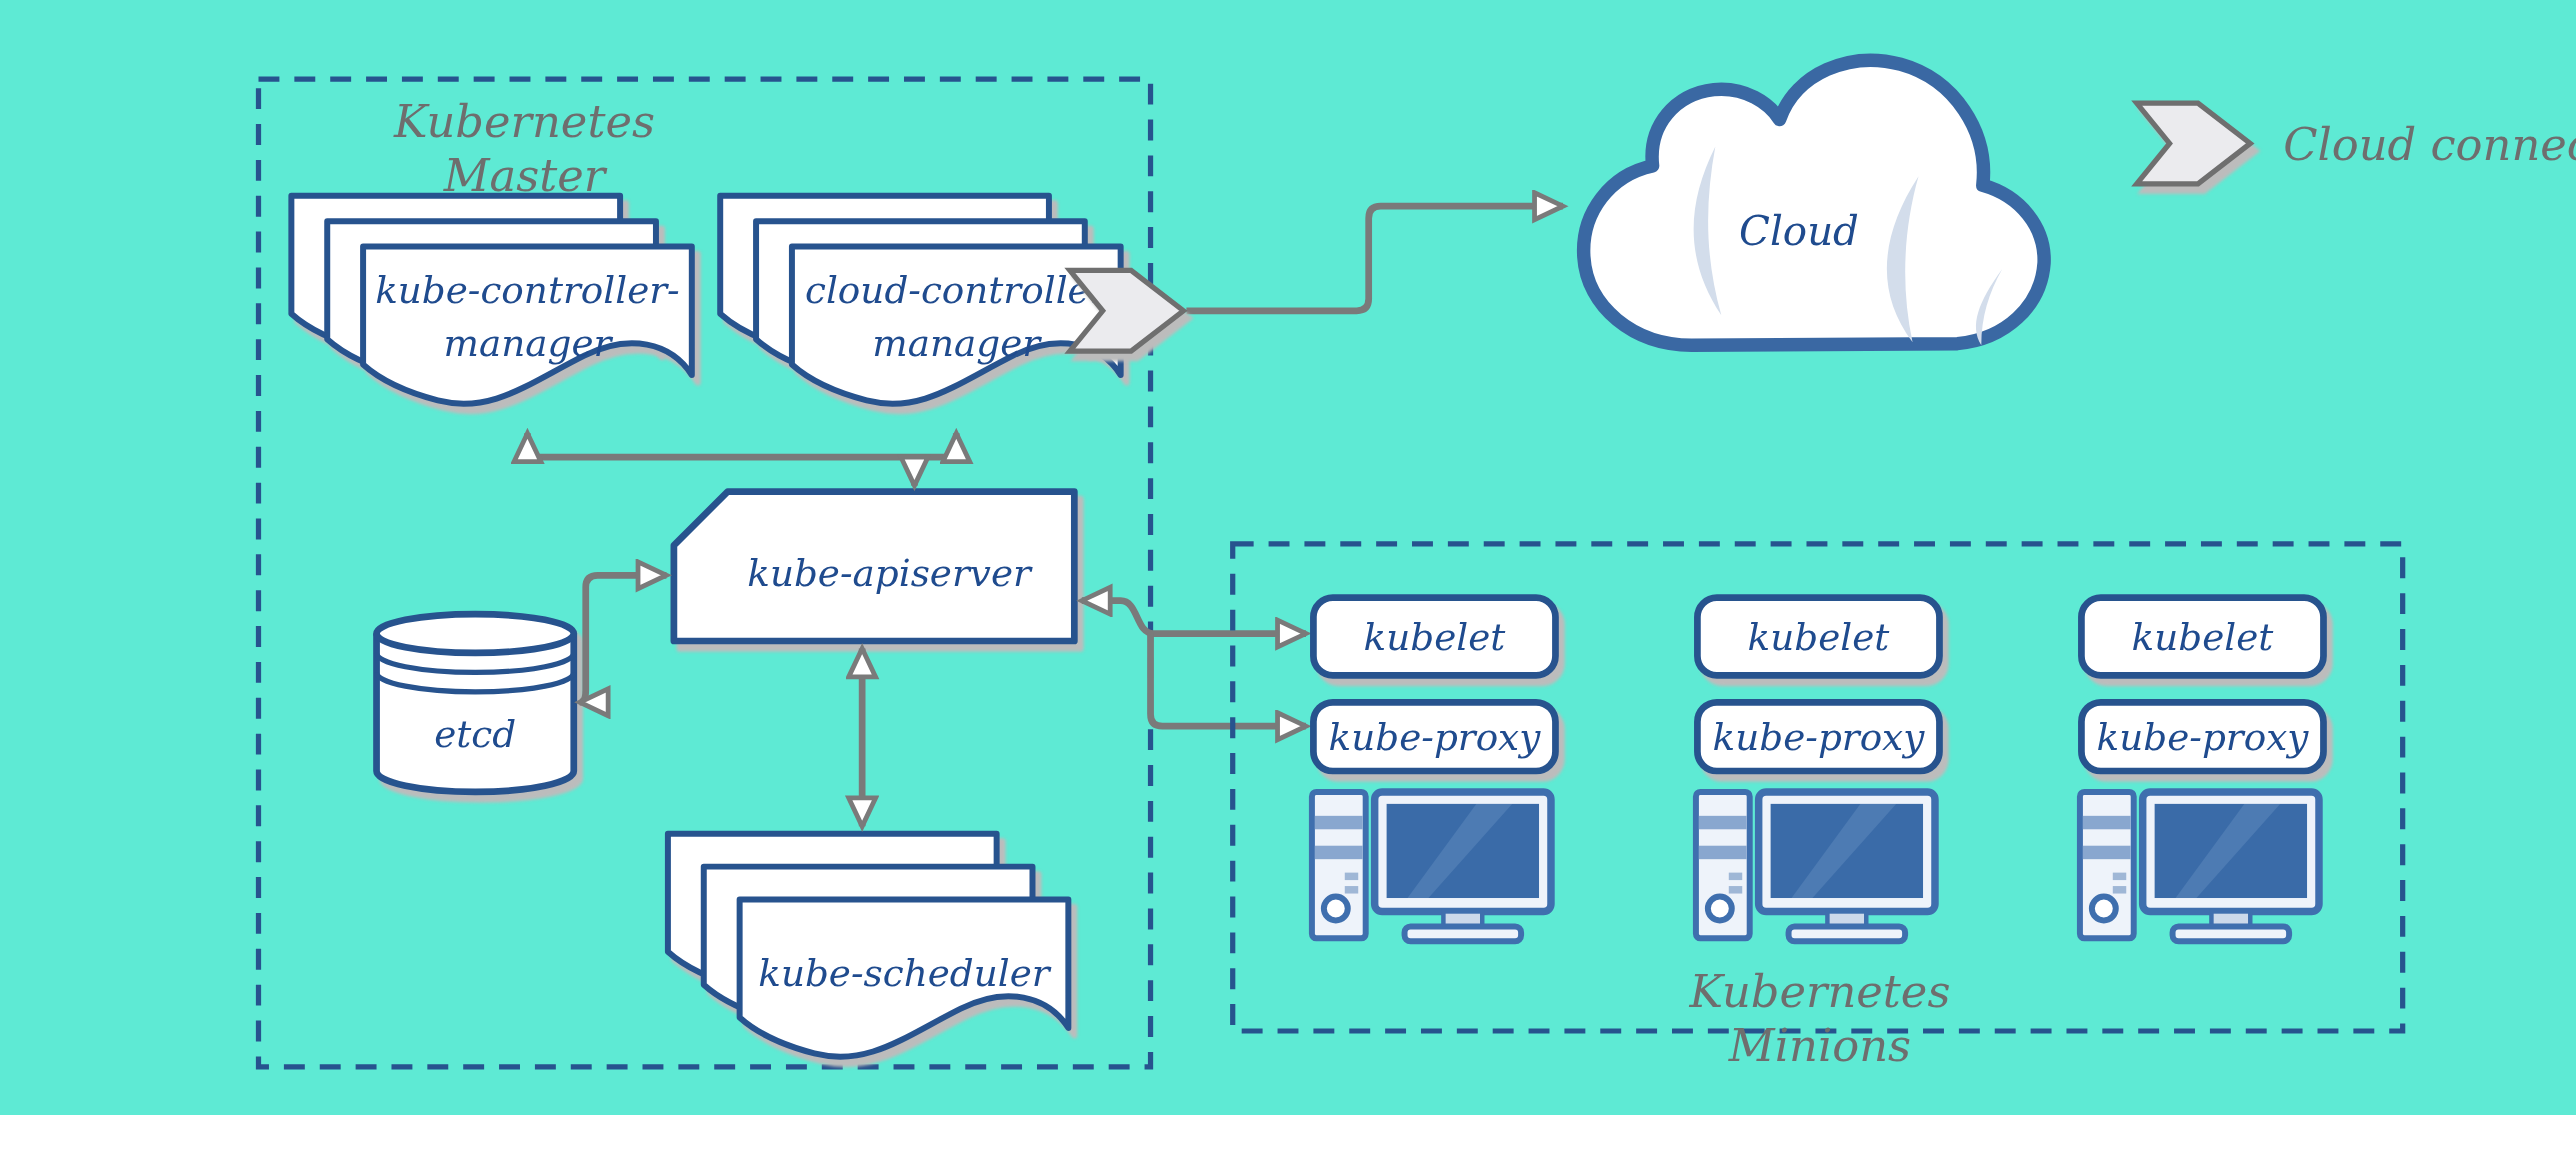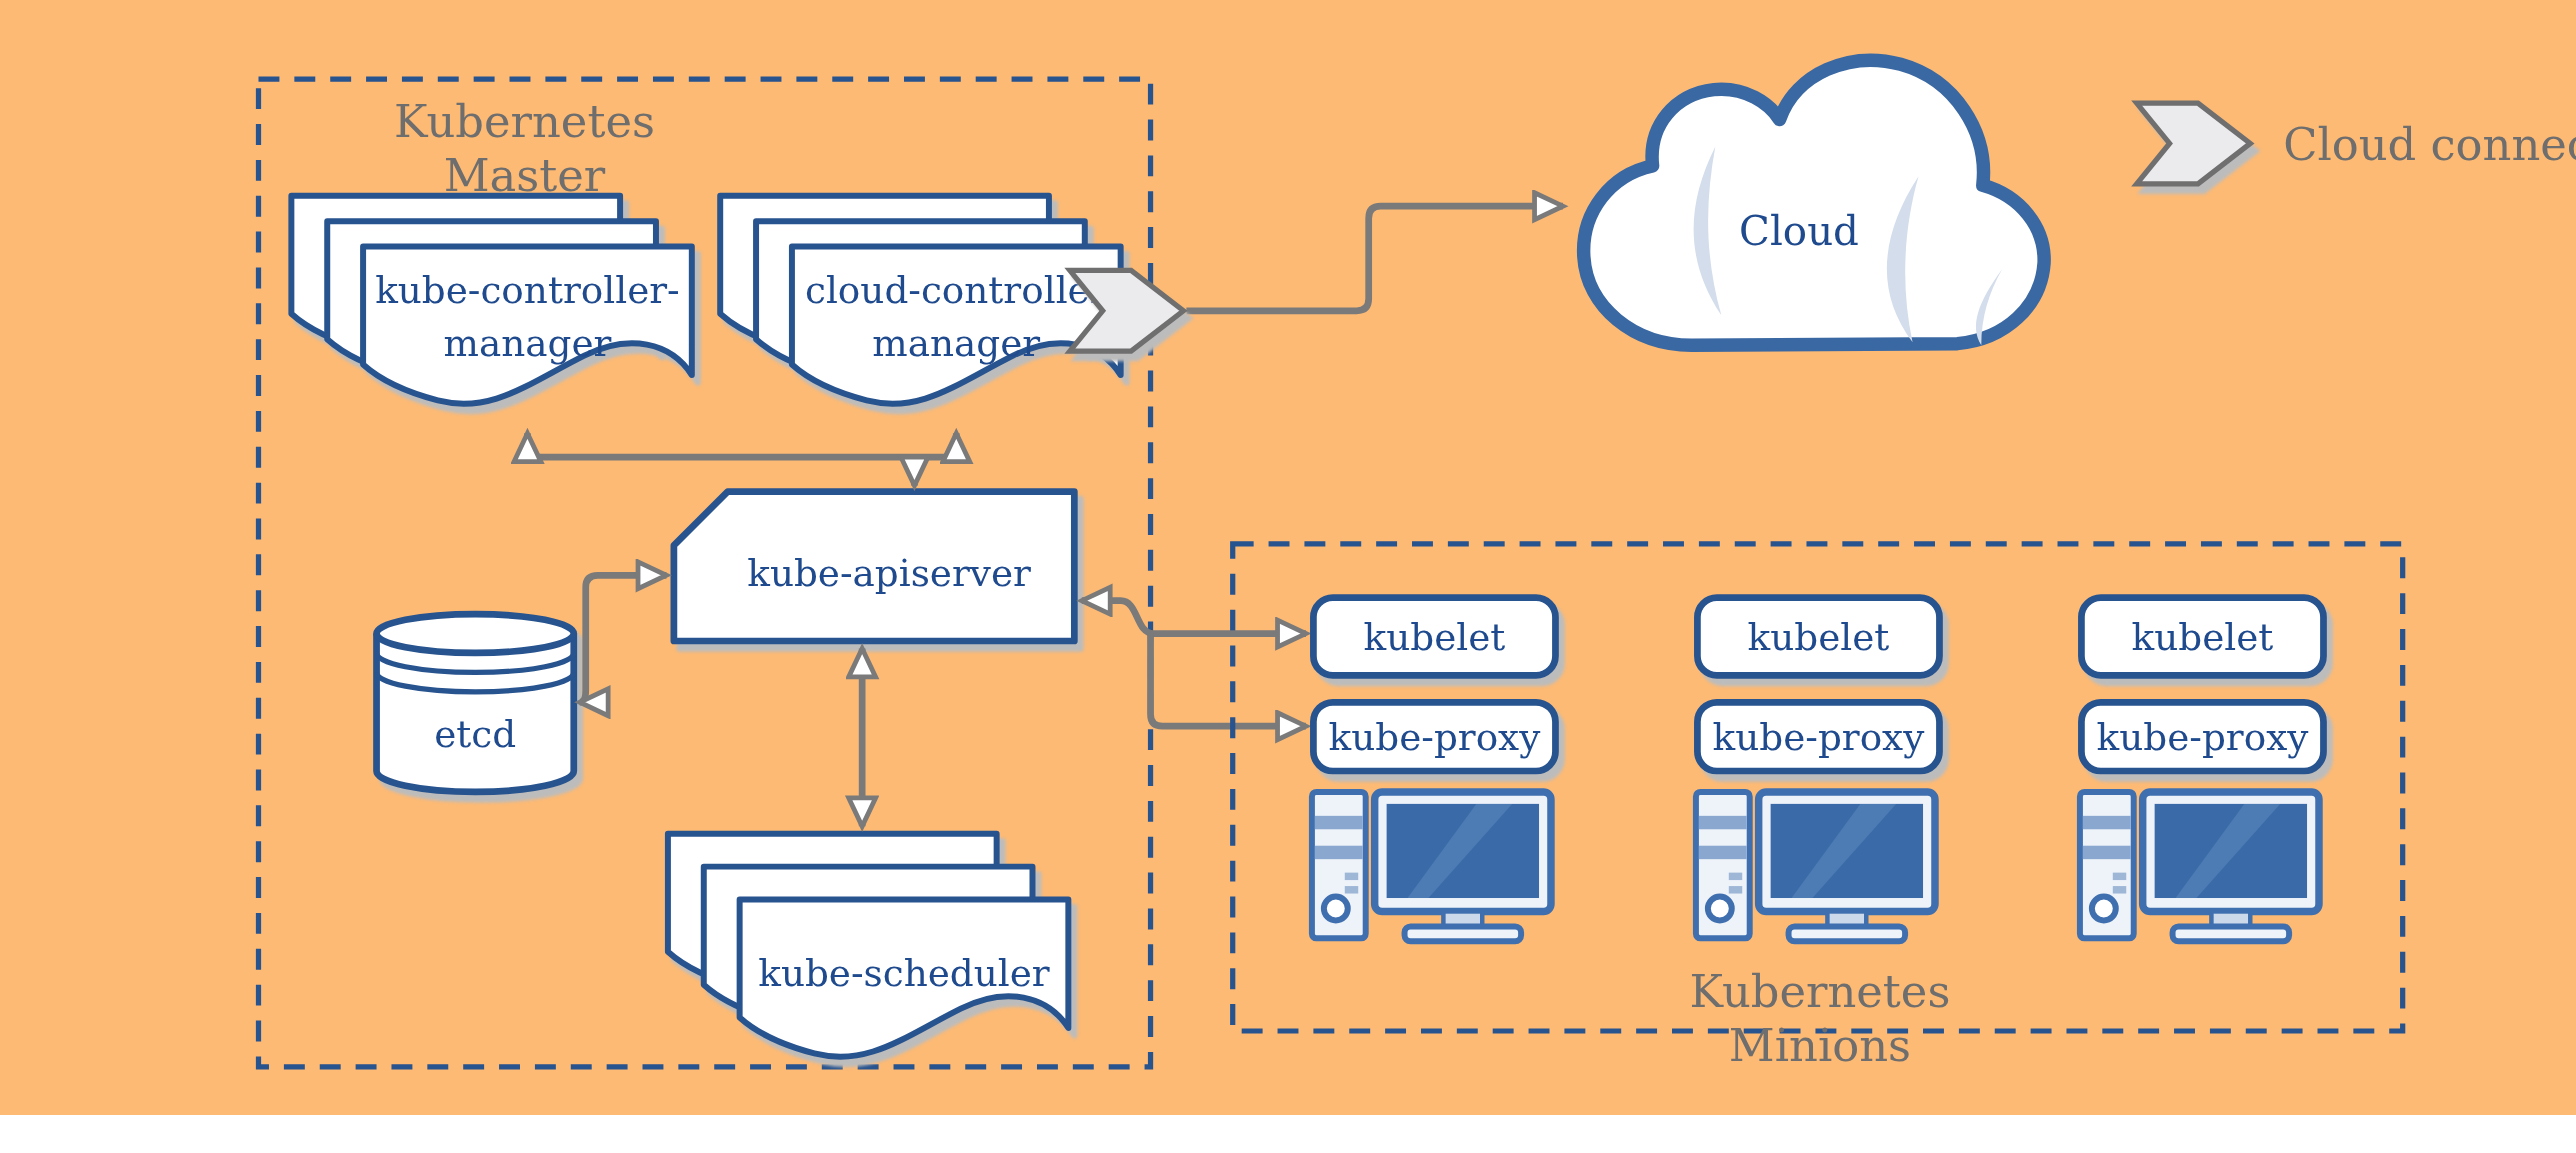--- a/index.html
+++ b/index.html
@@ -1,16 +1,16 @@
 <!DOCTYPE html>
 <html style="font-size:8.2px"><head>
 <meta charset="utf-8">
 <style>
   html, body { margin: 0; padding: 0; background: #ffffff; }
-  .page { width: 100%; background: #fdba74; }
+  .page { width: 100%; background: #5eead4; font-style: italic; }
   svg { display: block; width: 100%; height: auto; }
   text {
     font-family: "DejaVu Serif", "Liberation Serif", serif;
   }
   .node-label   { fill: #1F4B8E; font-size: 25px; text-anchor: middle; }
   .group-label  { fill: #6E6E6E; font-size: 30px; text-anchor: middle; }
   .legend-label { fill: #6E6E6E; font-size: 30px; text-anchor: start; }
   .cloud-label  { fill: #1F4B8E; font-size: 27px; text-anchor: middle; }
 
   .navy-shape { fill: #ffffff; stroke: #27538E; stroke-width: 4; stroke-linejoin: round; }

